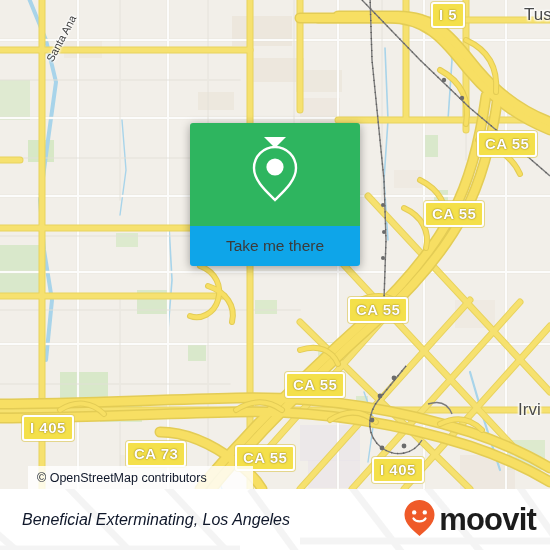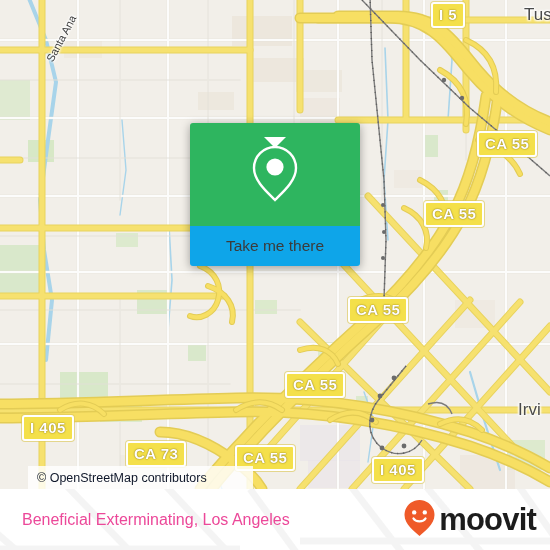--- a/index.html
+++ b/index.html
@@ -98,23 +98,24 @@
   .footer {
     position:absolute; left:0; top:489px;
     width:550px; height:61px;
     background:#ffffff;
     overflow:hidden;
   }
   .footer-wm { position:absolute; left:0; top:-40px; opacity:.5; }
   .footer-title {
     position:absolute; left:22px; top:0; height:61px;
     display:flex; align-items:center;
-    color:#ec4899;
+    color:#0f172a;
     font-size:16px;
     z-index:2;
+    font-style:italic;
   }
   .brand {
     position:absolute; right:14px; top:0; height:61px;
     display:flex; align-items:center; gap:3px;
     z-index:2;
   }
   .brand-word {
     color:#1c1c1c;
     font-size:31px;
     font-weight:bold;

